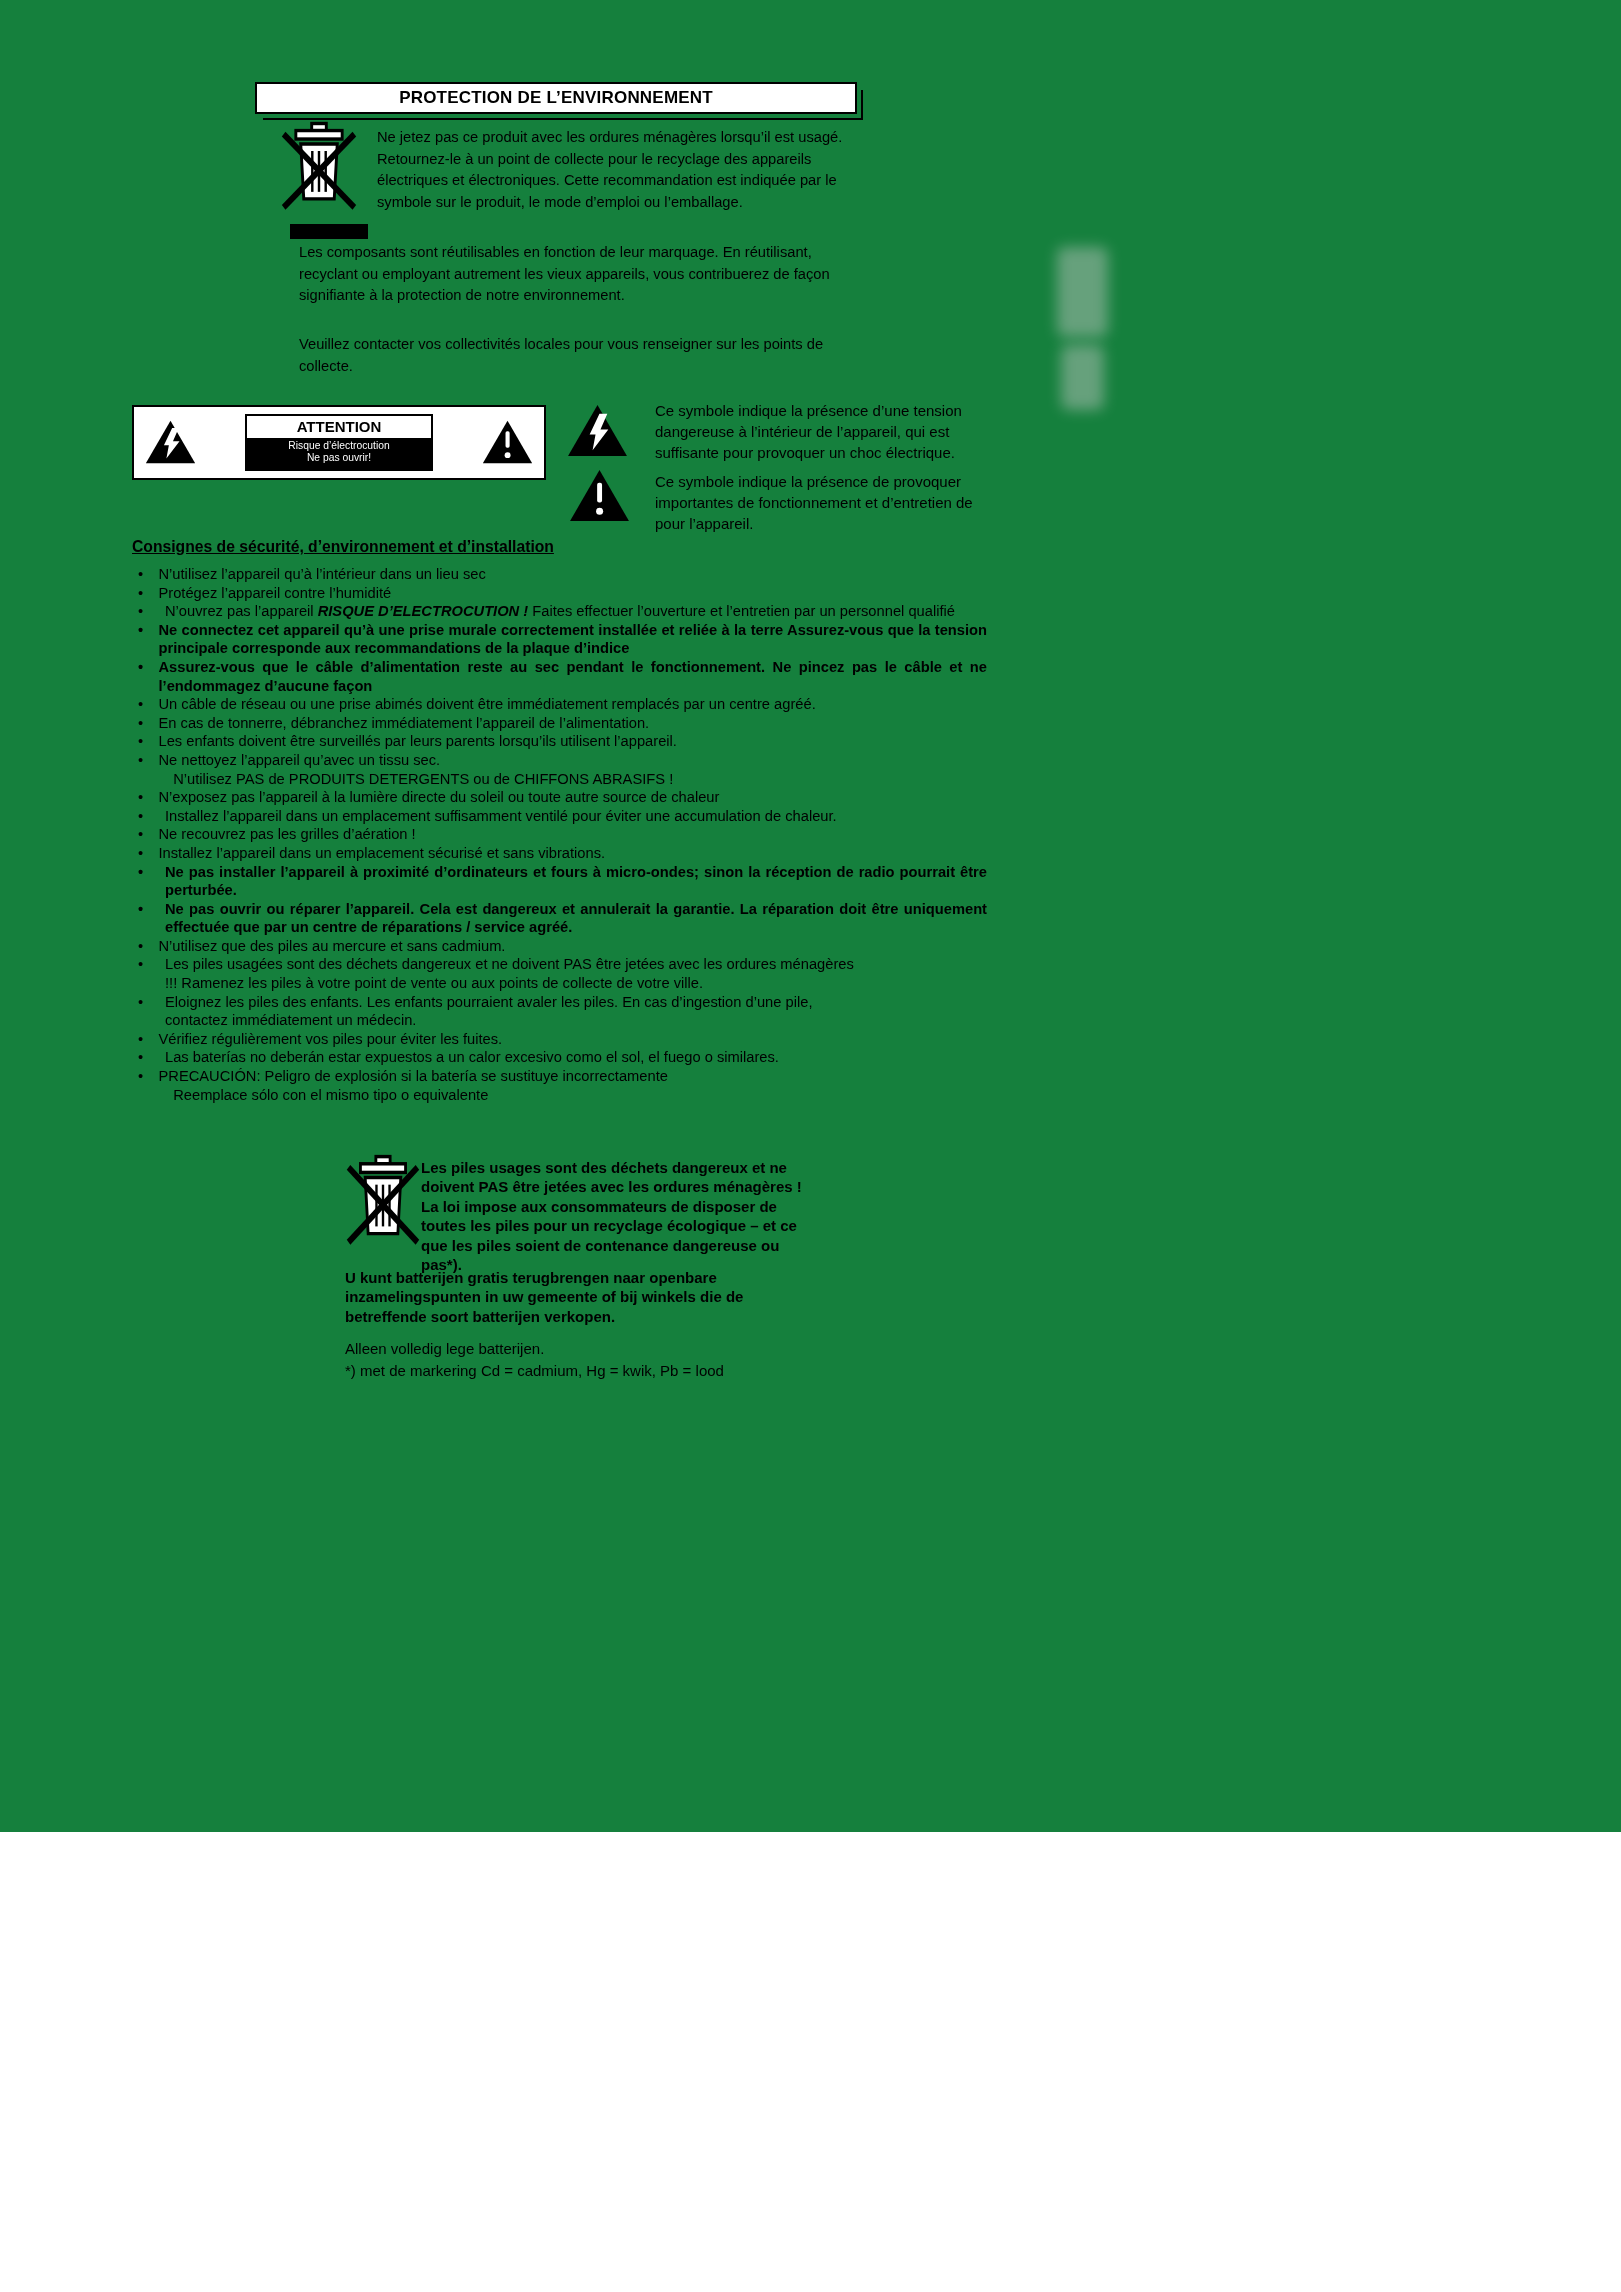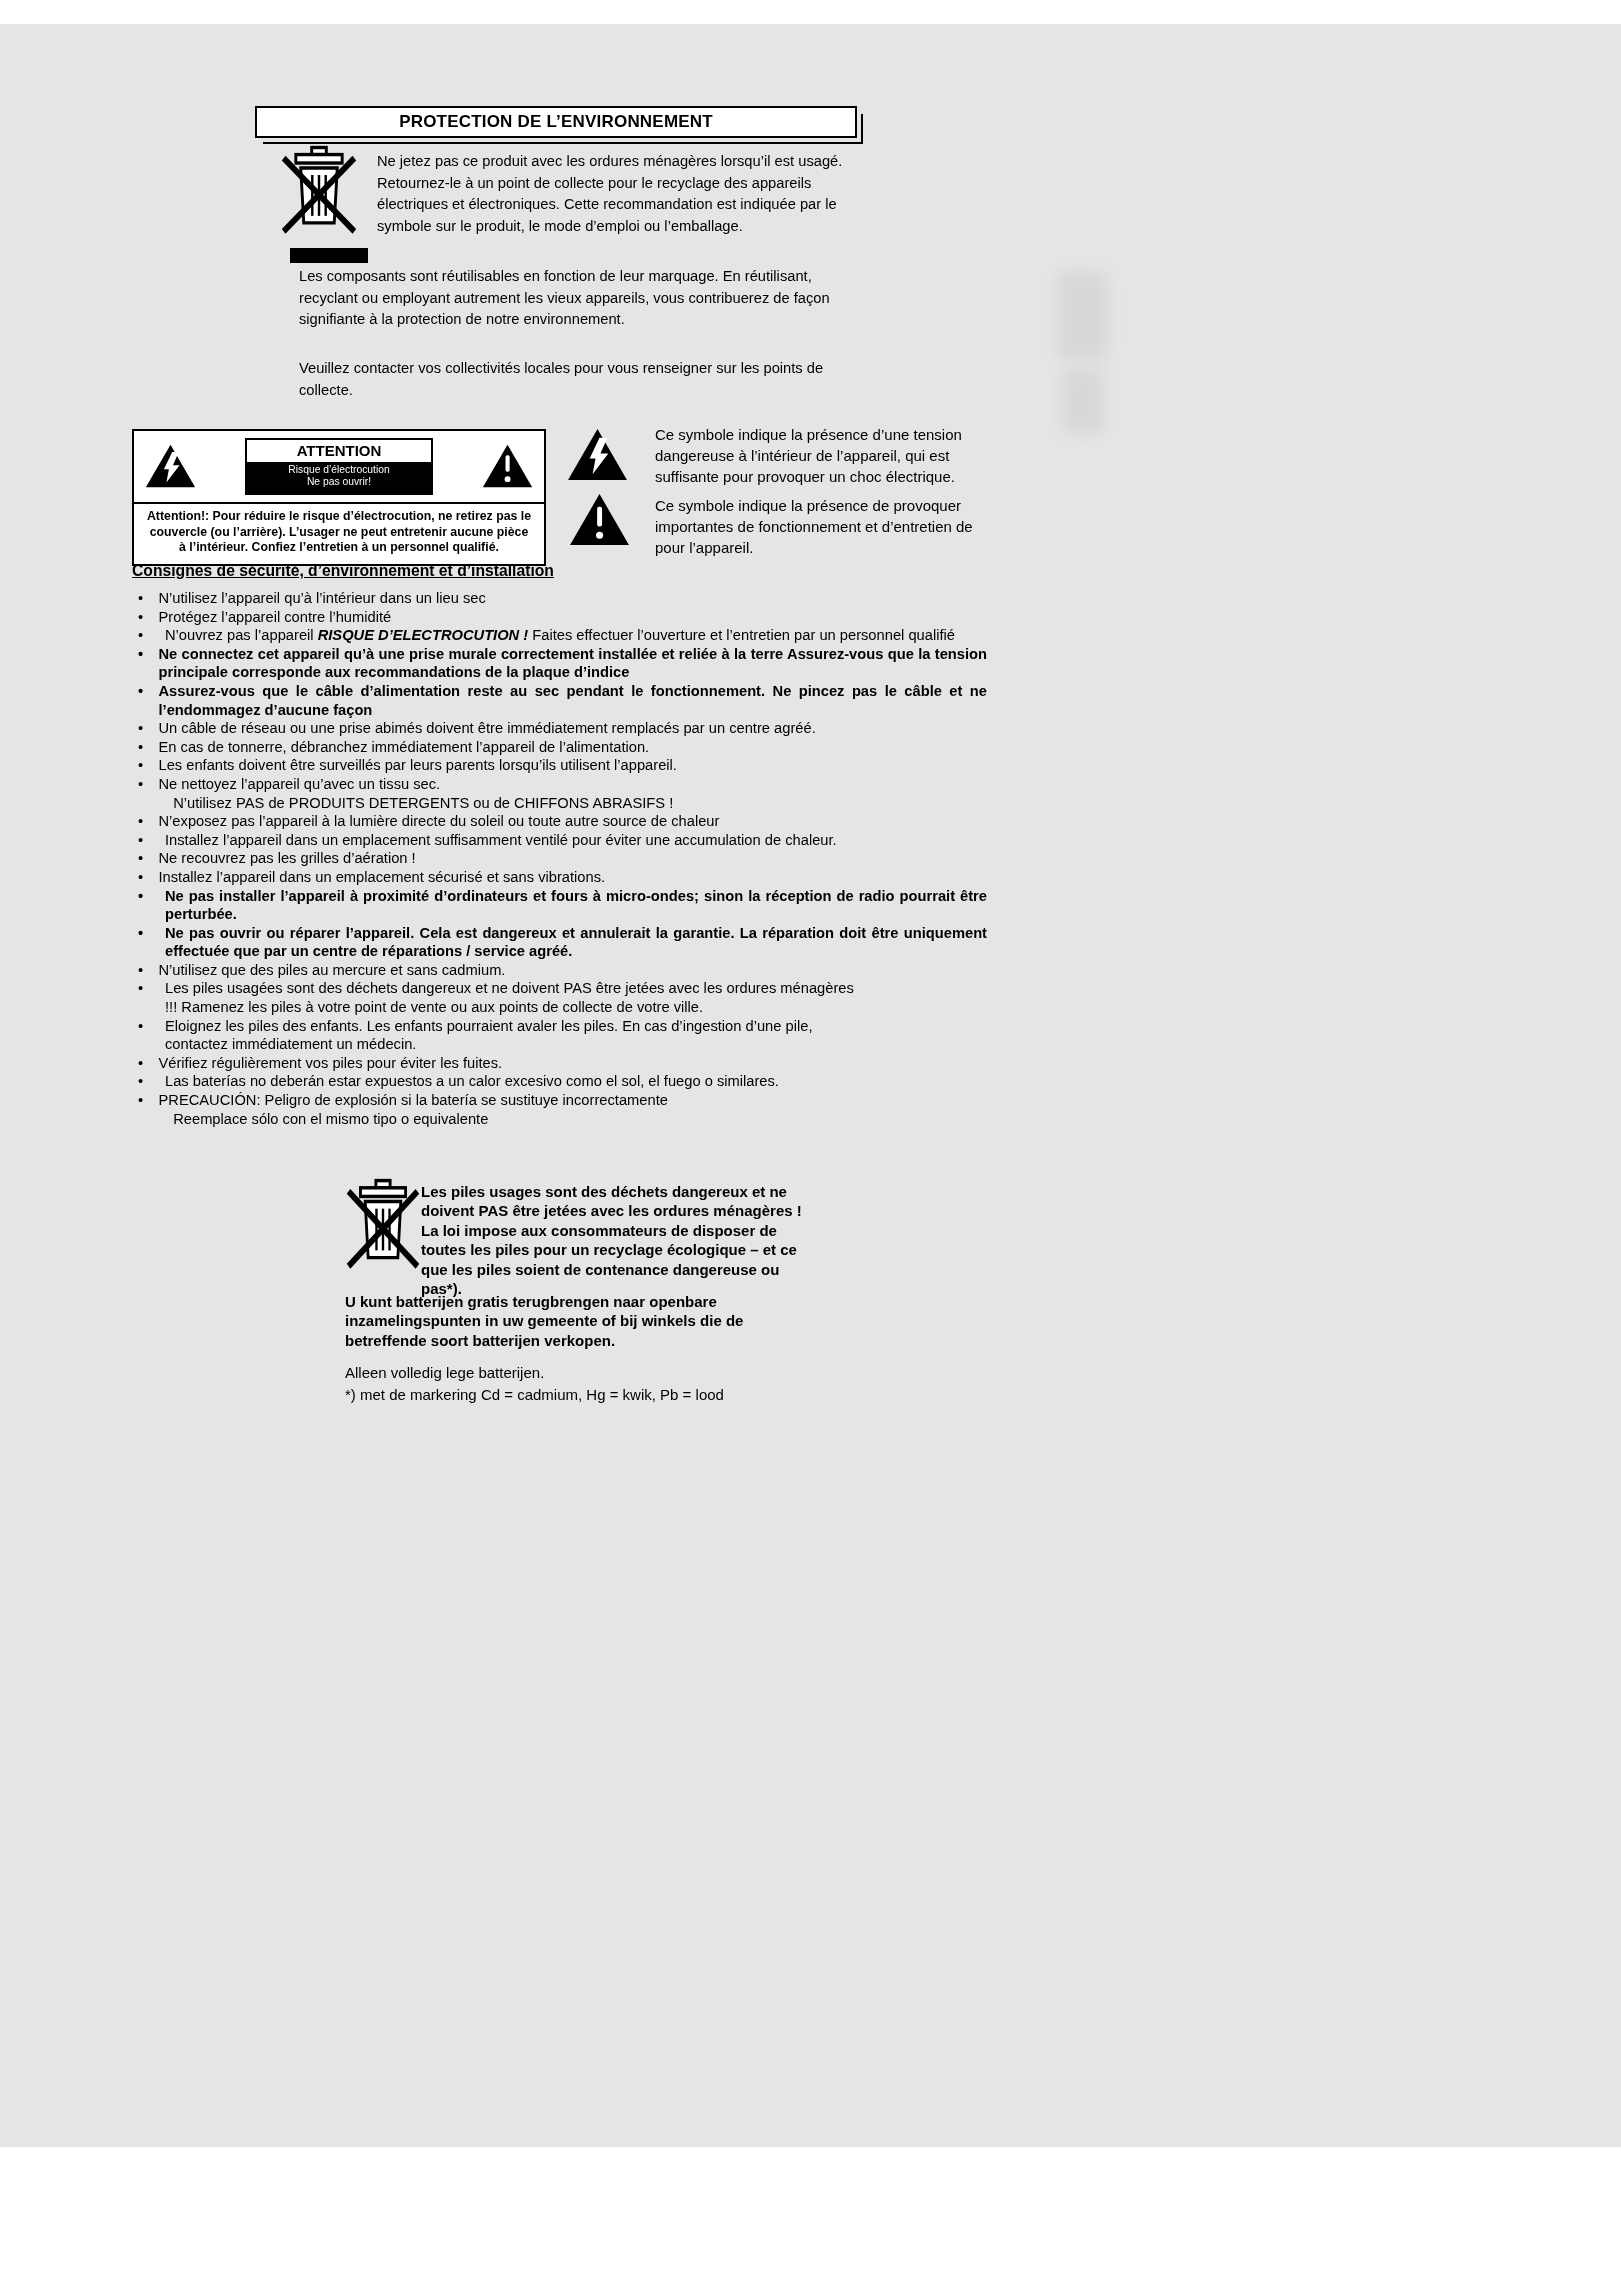--- a/index.html
+++ b/index.html
@@ -1,21 +1,20 @@
 <!DOCTYPE html>
 <html><head>
 <meta charset="utf-8">
 <style>
   * { margin:0; padding:0; box-sizing:border-box; }
   html,body { background:#ffffff; }
   .page {
-    position:relative; width:1621px; height:2123px; background:#e5e5e5;
+    position:relative; width:1621px; height:1832px; background:#15803d;
     color:#000; font-family:"Liberation Sans","DejaVu Sans",sans-serif;
     overflow:hidden;
-    margin-top:24px;
   }
 
   
   .title-box {
     position:absolute; left:255px; top:82px; width:602px; height:32px;
     border:2px solid #000; background:#fff;
     display:flex; align-items:center; justify-content:center;
   }
   .title-box::after {
     content:""; position:absolute; left:5.9px; top:5.9px; width:100%; height:100%;
@@ -118,21 +117,20 @@
           <div>Risque d’électrocution</div>
           <div>Ne pas ouvrir!</div>
         </div>
       </div>
       <svg class="tri small" viewBox="0 0 64 56">
         <path d="M32 2 L62 54 L2 54 Z" fill="#000"></path>
         <rect x="29.6" y="15" width="5" height="20" rx="2" fill="#fff"></rect>
         <circle cx="32.1" cy="44" r="3.6" fill="#fff"></circle>
       </svg>
     </div>
-    <div class="caution-warning">Attention!: Pour réduire le risque d’électrocution, ne retirez pas le couvercle (ou l’arrière). L’usager ne peut entretenir aucune pièce à l’intérieur. Confiez l’entretien à un personnel qualifié.</div>
   </div>
 
   <svg class="tri big t-volt" viewBox="0 0 64 56">
     <path d="M32 2 L62 54 L2 54 Z" fill="#000"></path>
     <path d="M34 11 L24 32 L30 32 L27 48 L43 27 L35 27 L42 11 Z" fill="#fff"></path>
   </svg>
   <p class="sym-text s1">Ce symbole indique la présence d’une tension dangereuse à l’intérieur de l’appareil, qui est suffisante pour provoquer un choc électrique.</p>
 
   <svg class="tri big t-note" viewBox="0 0 64 56">
     <path d="M32 2 L62 54 L2 54 Z" fill="#000"></path>

